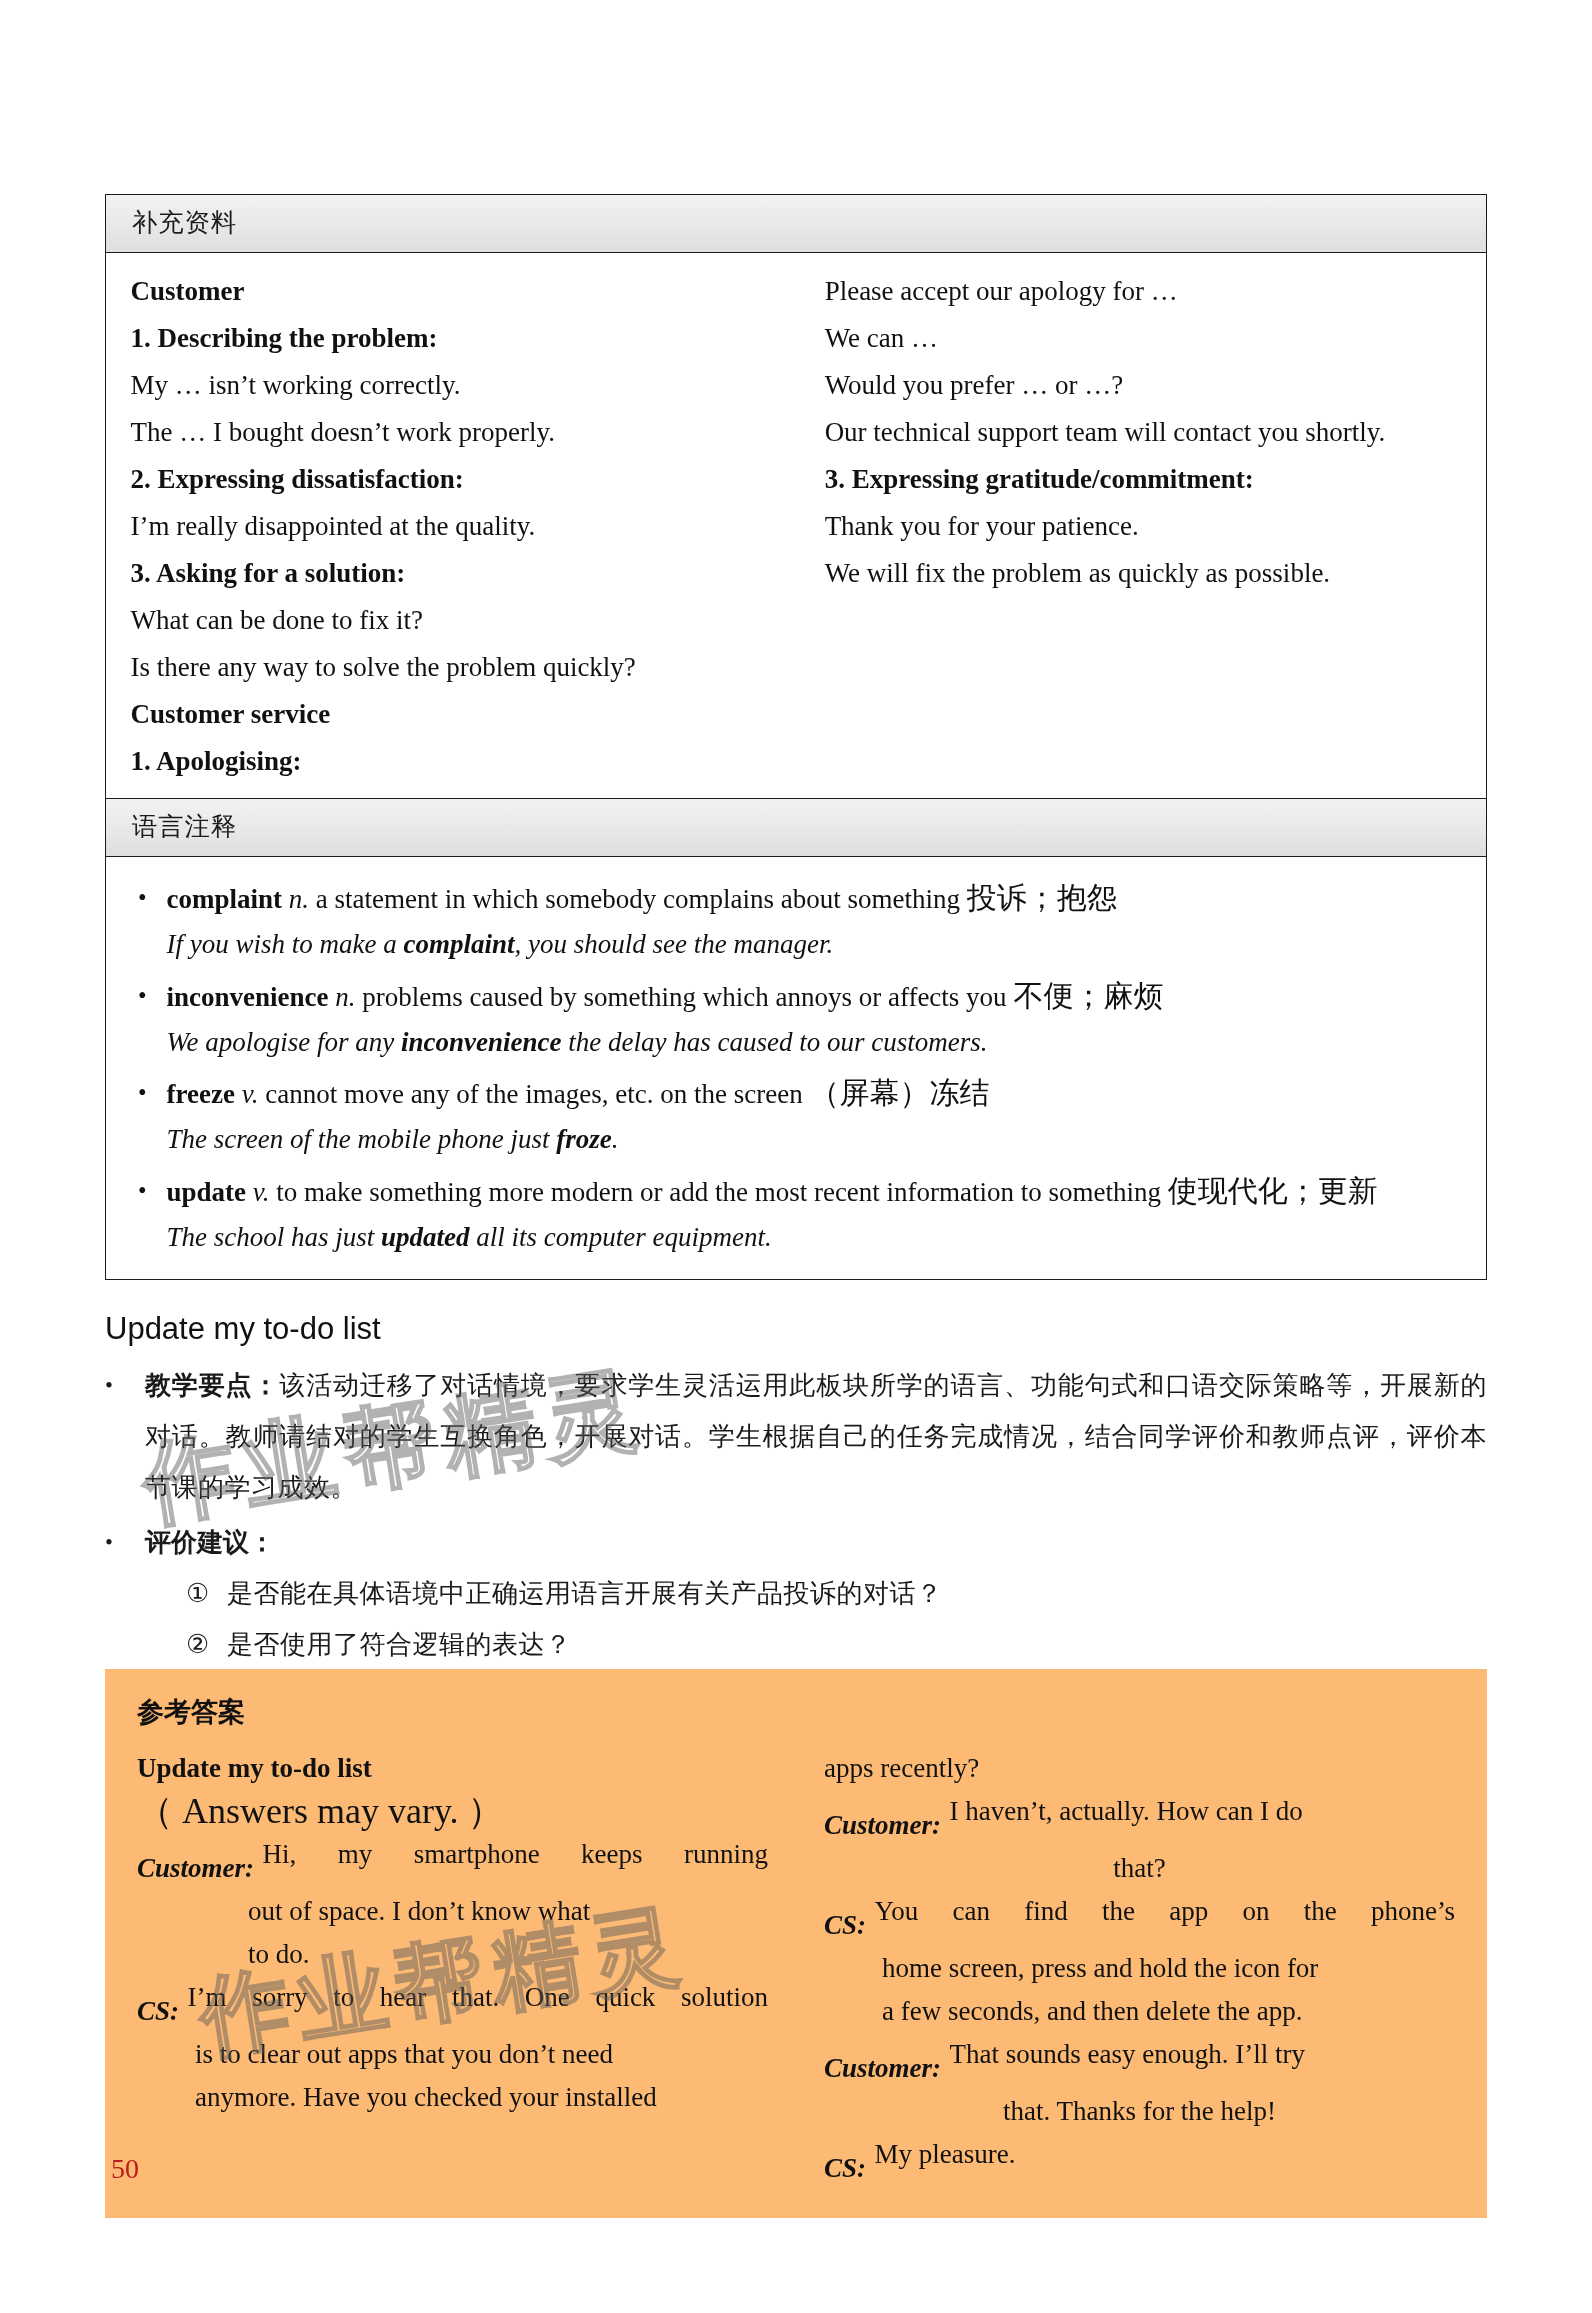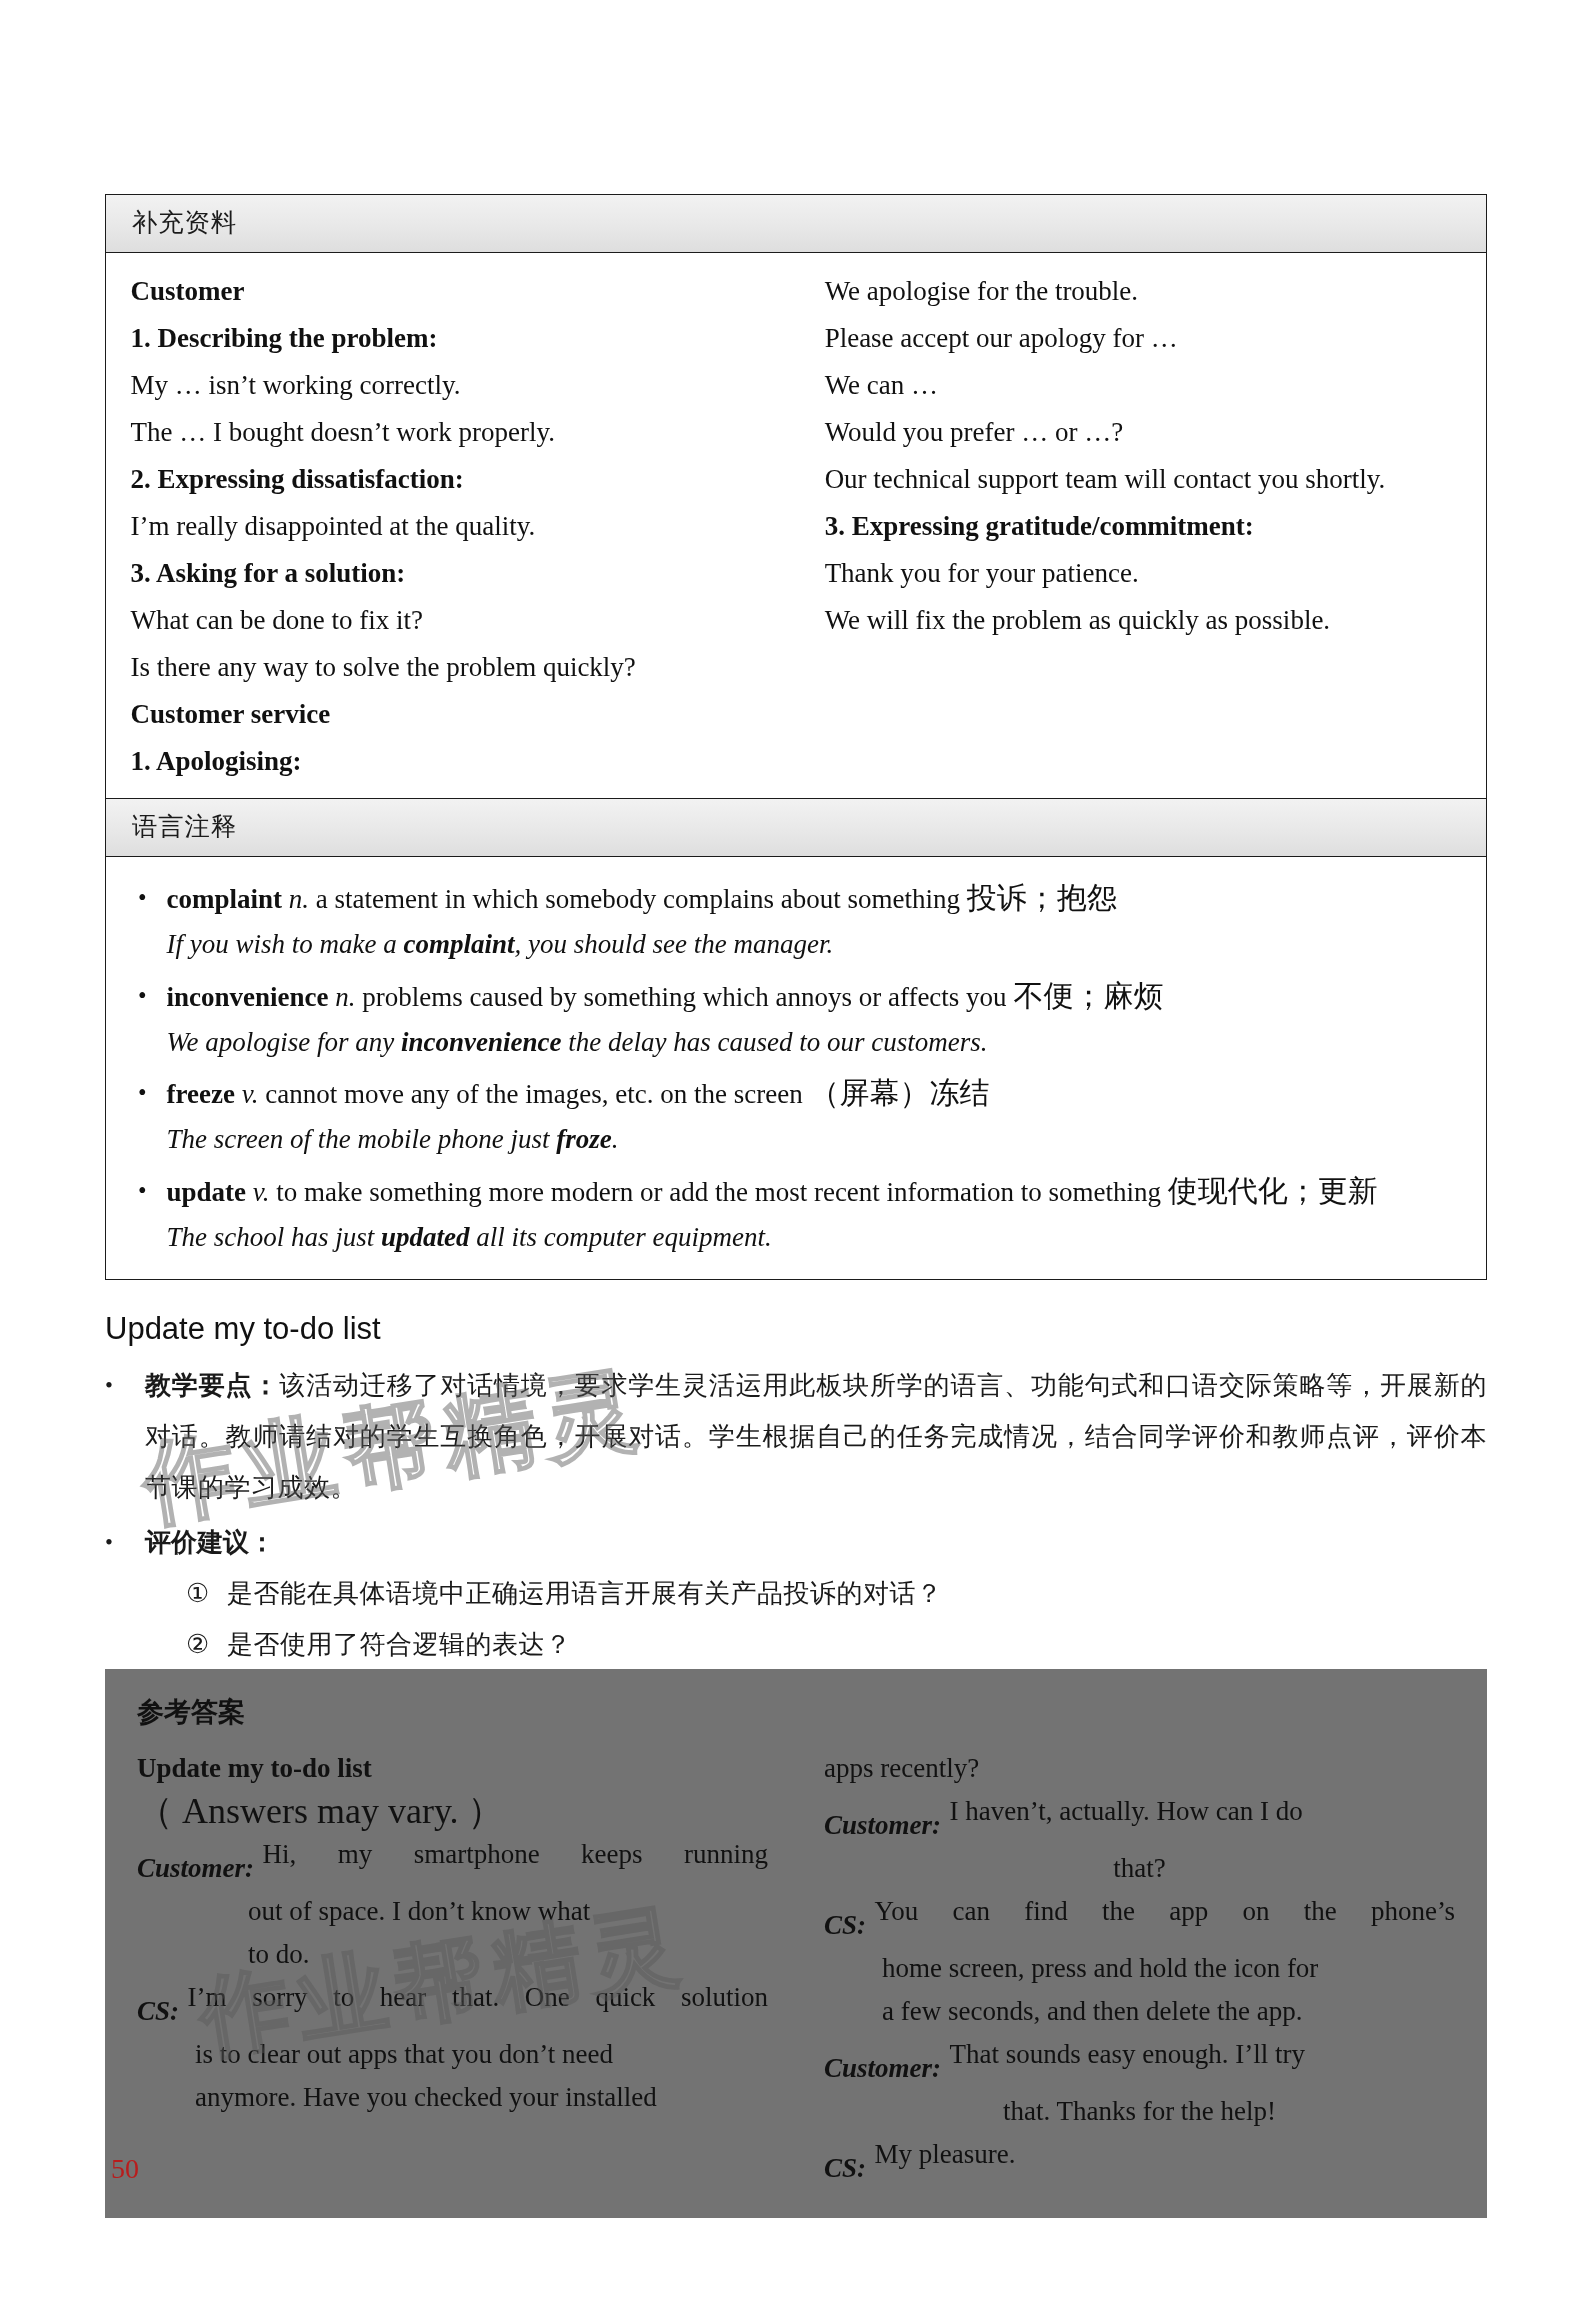--- a/index.html
+++ b/index.html
@@ -132,21 +132,21 @@
   }
   .cn-sub .mk { display: inline-block; min-width: 41px; }
   .cn-label { font-size: 26px; line-height: 51px; font-weight: bold; }
 
   
   .ansbox {
     position: absolute;
     left: 105px;
     top: 1669px;
     width: 1382px;
-    background: #737373;
+    background: #fdba74;
     box-sizing: border-box;
     padding: 24.5px 32px 28px 32px;
   }
   .ans-title {
     font-family: "DejaVu Sans", sans-serif;
     font-size: 27px;
     font-weight: bold;
     margin-bottom: 17px;
   }
   .ans-cols { display: flex; gap: 56px; }
@@ -226,21 +226,20 @@
         <div class="ln b">2.  Expressing dissatisfaction:</div>
         <div class="ln">I’m really disappointed at the quality.</div>
         <div class="ln b">3.  Asking for a solution:</div>
         <div class="ln">What can be done to fix it?</div>
         <div class="ln">Is there any way to solve the problem quickly?</div>
         <div class="ln b">Customer service</div>
         <div class="ln b">1.  Apologising:</div>
       </div>
 
       <div class="tbl1-col right">
-        <div class="ln">We apologise for the trouble.</div>
         <div class="ln">Please accept our apology for …</div>
         <div class="ln">We can …</div>
         <div class="ln">Would you prefer … or …?</div>
         <div class="ln wrap">Our technical support team will contact you shortly.</div>
         <div class="ln b">3.  Expressing gratitude/commitment:</div>
         <div class="ln">Thank you for your patience.</div>
         <div class="ln">We will fix the problem as quickly as possible.</div>
       </div>
 
     </div>

